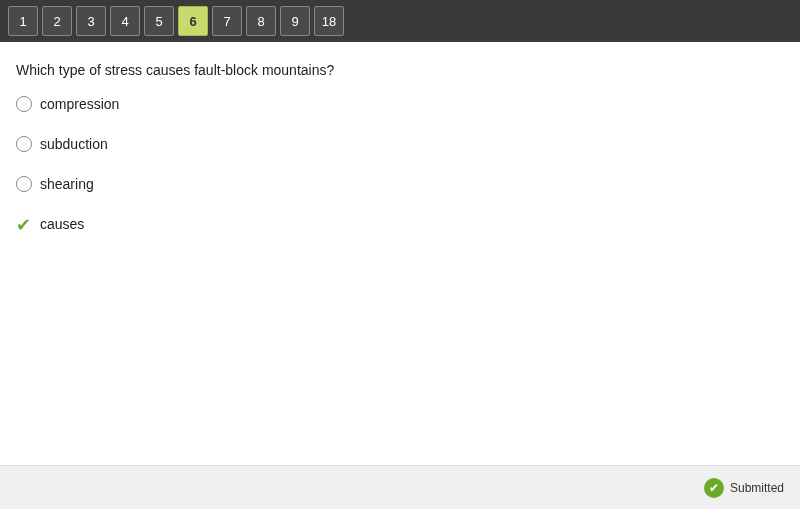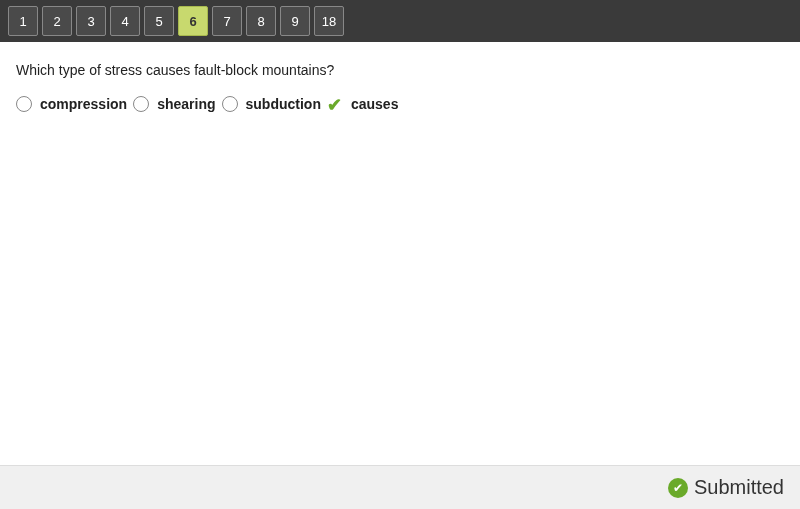--- a/index.html
+++ b/index.html
@@ -57,23 +57,22 @@
 
     .question-text {
       font-size: 14px;
       color: #222;
       margin-bottom: 18px;
     }
 
     .options-list {
       list-style: none;
       display: flex;
-      flex-direction: row;
-      gap: 6px;
-      font-weight: bold;
+      flex-direction: column;
+      gap: 24px;
     }
 
     .option-item {
       display: flex;
       align-items: center;
       gap: 8px;
       cursor: pointer;
     }
 
     .radio-circle {
@@ -121,21 +120,21 @@
       background: #6aaa2a;
       border-radius: 50%;
       display: flex;
       align-items: center;
       justify-content: center;
       color: #fff;
       font-size: 12px;
     }
 
     .submitted-text {
-      font-size: 20px;
+      font-size: 12px;
       color: #333;
     }
   </style>
 </head>
 <body>
 
 <div class="top-nav">
   <button class="nav-btn">1</button>
   <button class="nav-btn">2</button>
   <button class="nav-btn">3</button>
@@ -153,26 +152,26 @@
 
   <ul class="options-list">
 
     <li class="option-item">
       <div class="radio-circle"></div>
       <span class="option-label">compression</span>
     </li>
 
     <li class="option-item">
       <div class="radio-circle"></div>
-      <span class="option-label">shearing</span>
+      <span class="option-label">subduction</span>
     </li>
 
     <li class="option-item">
       <div class="radio-circle"></div>
-      <span class="option-label">subduction</span>
+      <span class="option-label">shearing</span>
     </li>
 
     <li class="option-item">
       <div class="checkmark-icon">✔</div>
       <span class="option-label">causes</span>
     </li>
   </ul>
 </div>
 
 <div class="footer">

